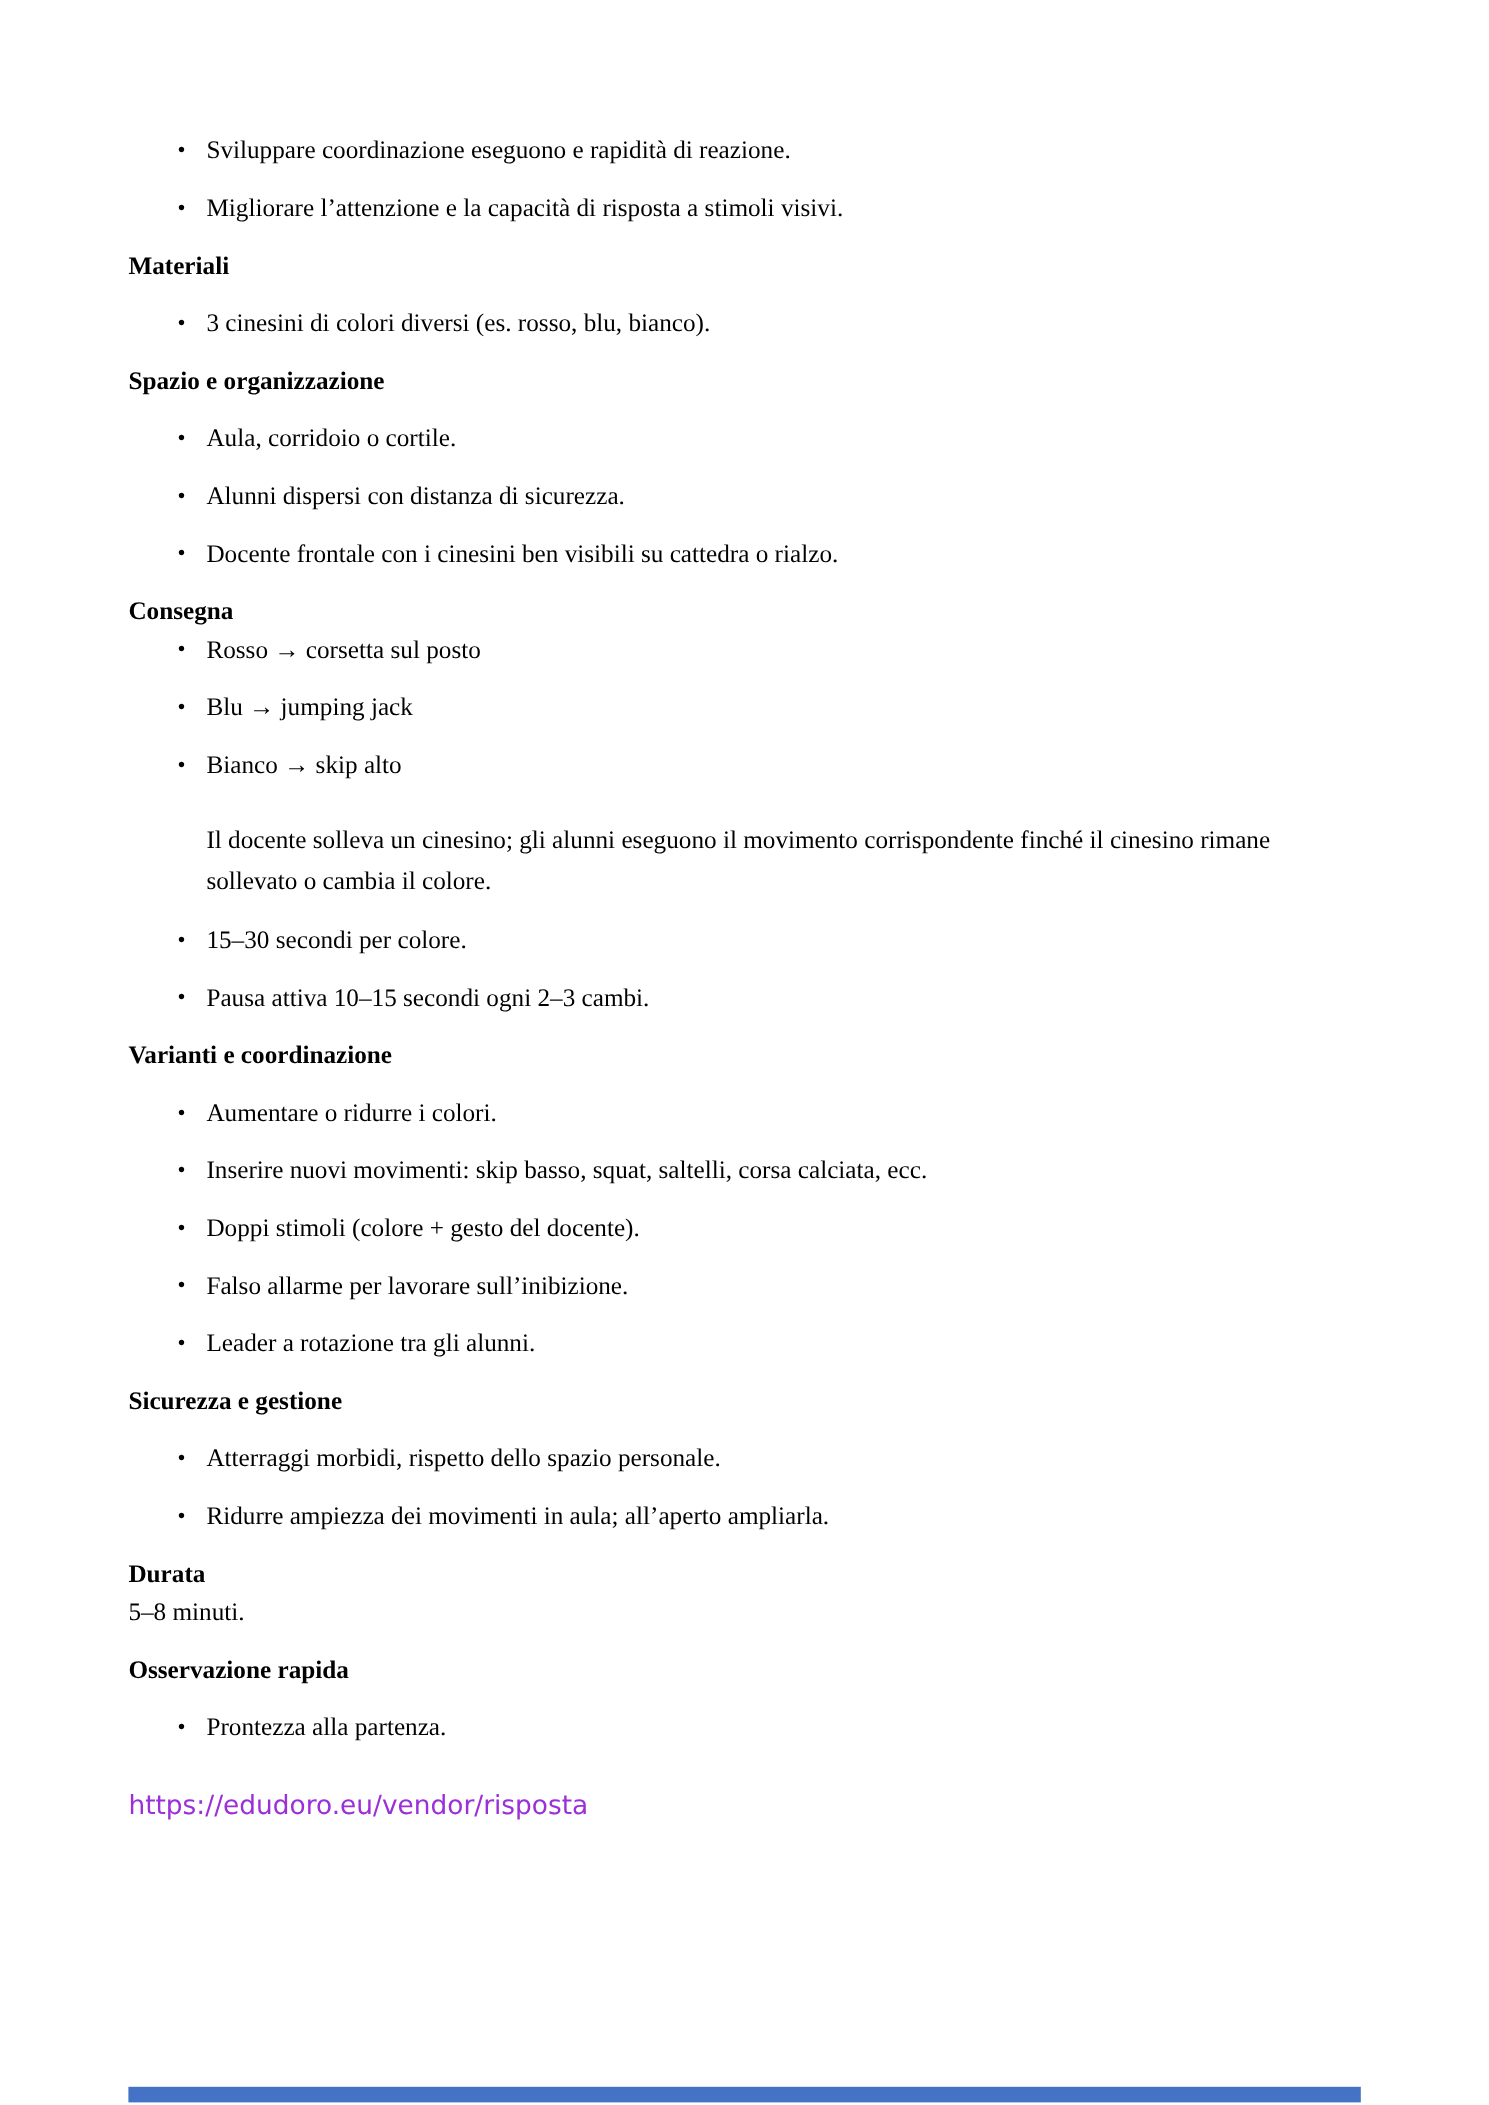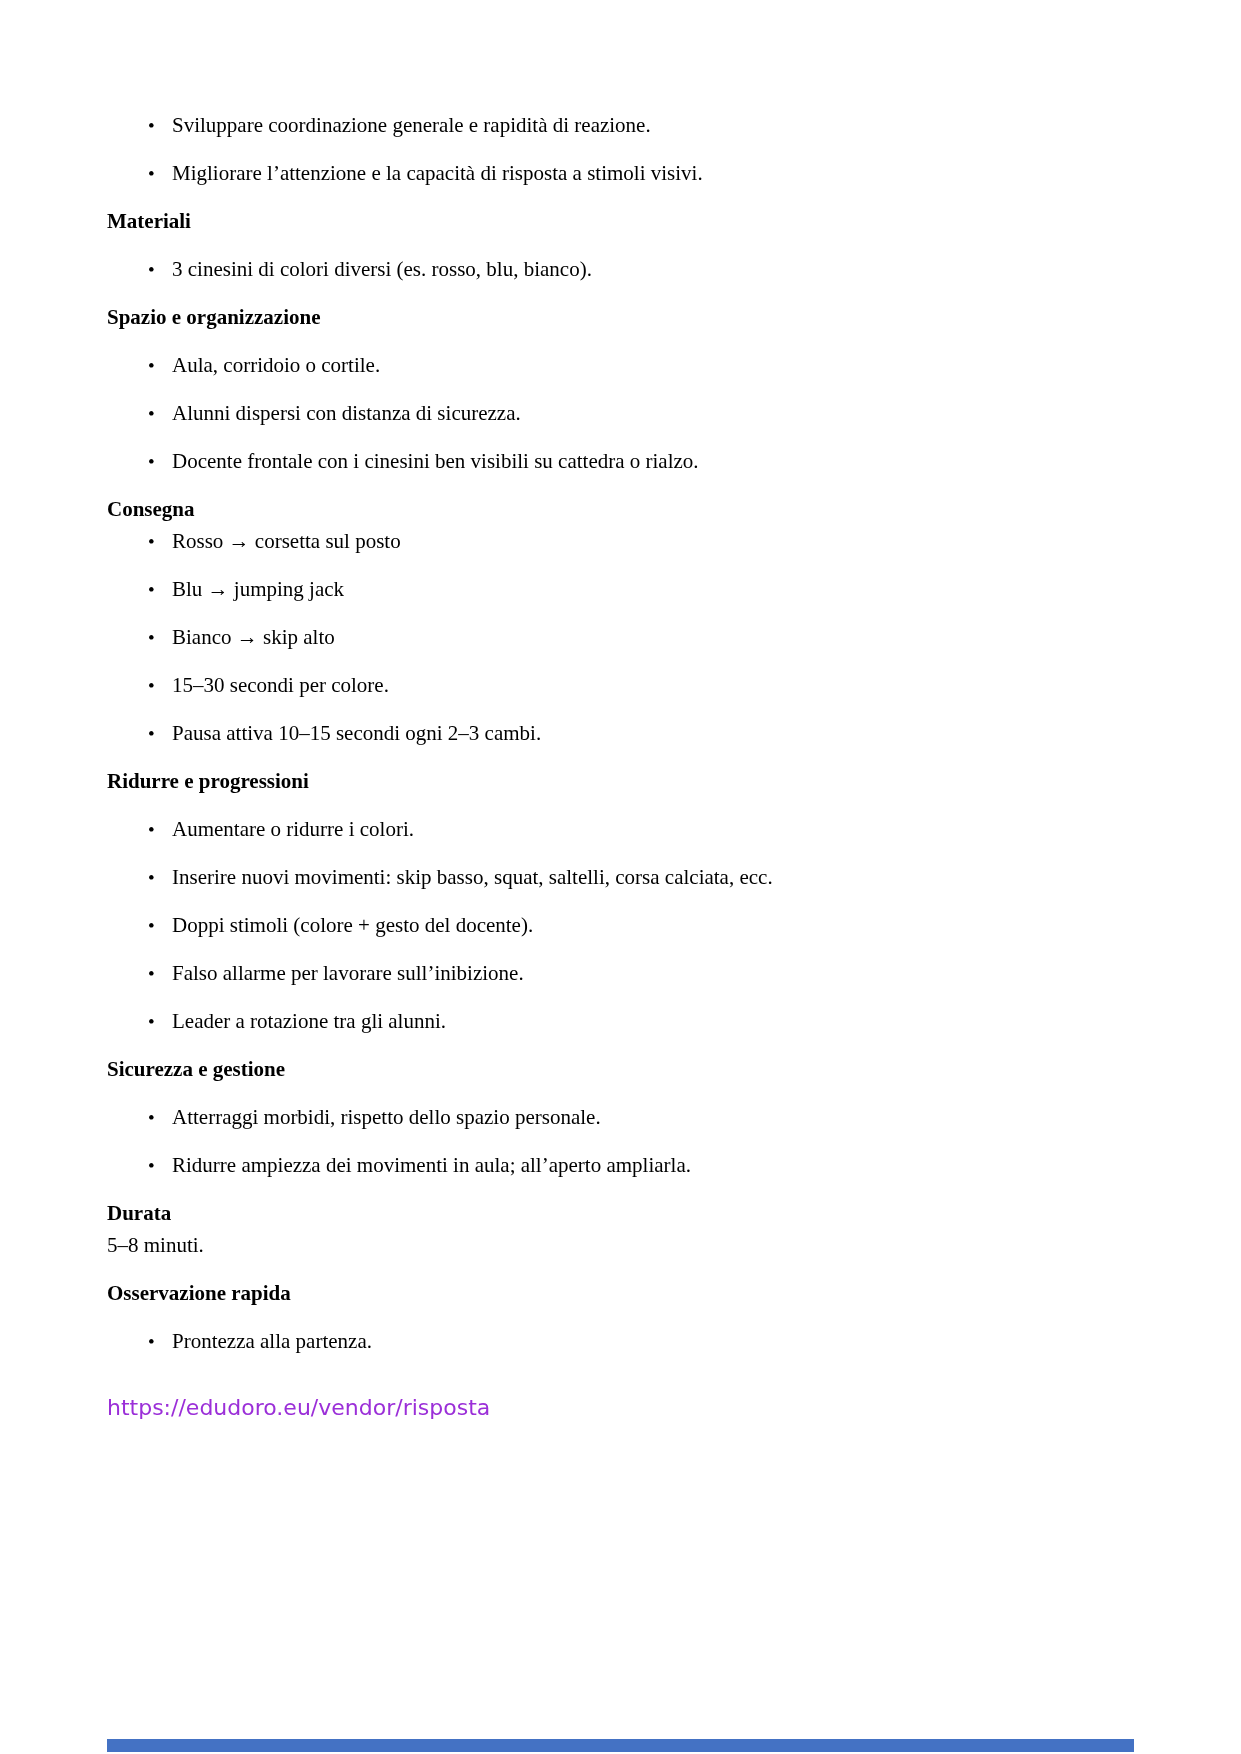--- a/index.html
+++ b/index.html
@@ -68,21 +68,21 @@
 </style>
 </head>
 <body>
 
 <div class="page">
   <div class="content">
 
     
     <div class="li">
       <span class="dot">•</span>
-      <span class="txt">Sviluppare coordinazione generale e rapidità di reazione.</span>
+      <span class="txt">Sviluppare coordinazione eseguono e rapidità di reazione.</span>
     </div>
     <div class="li">
       <span class="dot">•</span>
       <span class="txt">Migliorare l’attenzione e la capacità di risposta a stimoli visivi.</span>
     </div>
 
     
     <div class="h">Materiali</div>
     <div class="li">
       <span class="dot">•</span>
@@ -111,33 +111,34 @@
       <span class="txt">Rosso → corsetta sul posto</span>
     </div>
     <div class="li">
       <span class="dot">•</span>
       <span class="txt">Blu → jumping jack</span>
     </div>
     <div class="li">
       <span class="dot">•</span>
       <span class="txt">Bianco → skip alto</span>
     </div>
+    <div class="para">Il docente solleva un cinesino; gli alunni eseguono il movimento corrispondente finché il cinesino rimane sollevato o cambia il colore.</div>
 
     
     <div class="li">
       <span class="dot">•</span>
       <span class="txt">15–30 secondi per colore.</span>
     </div>
     <div class="li">
       <span class="dot">•</span>
       <span class="txt">Pausa attiva 10–15 secondi ogni 2–3 cambi.</span>
     </div>
 
     
-    <div class="h">Ridurre e progressioni</div>
+    <div class="h">Varianti e coordinazione</div>
     <div class="li">
       <span class="dot">•</span>
       <span class="txt">Aumentare o ridurre i colori.</span>
     </div>
     <div class="li">
       <span class="dot">•</span>
       <span class="txt">Inserire nuovi movimenti: skip basso, squat, saltelli, corsa calciata, ecc.</span>
     </div>
     <div class="li">
       <span class="dot">•</span>

